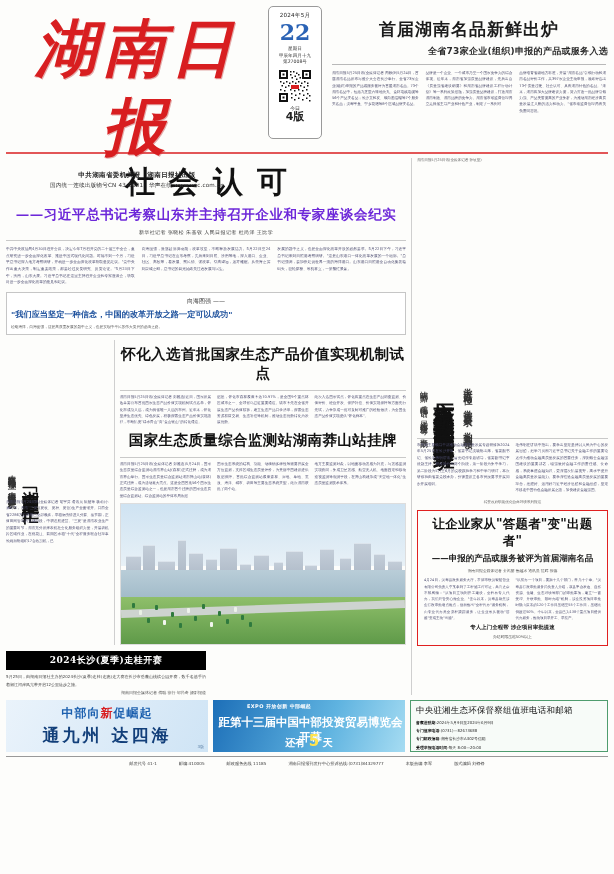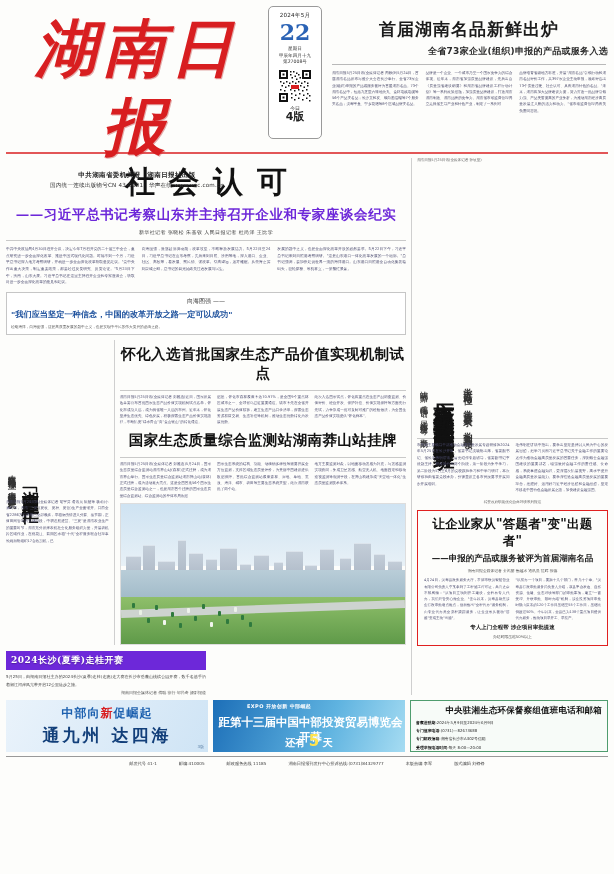--- a/index.html
+++ b/index.html
@@ -121,23 +121,24 @@
   .skyline { position:absolute; left:0; right:0; top:22%; height:34%; }
   .bldg { position:absolute; bottom:0; background:linear-gradient(#c3cdd8,#aab6c4); border-top:1px solid #dce4ec; }
   .river { position:absolute; left:0; right:0; top:47%; height:23%; background:linear-gradient(#b9cdd8,#9fb9c7); }
   .grass { position:absolute; left:0; right:0; bottom:0; height:34%; background:linear-gradient(#8fbf6a,#5f9a49); }
   .path { position:absolute; left:0; right:0; bottom:22%; height:8px; background:#cdd3cf; transform:rotate(-2deg); }
   .crowd { position:absolute; left:2%; bottom:8%; width:46%; height:24%; }
   .runner { position:absolute; width:3px; height:5px; border-radius:1px; }
 
   .cap-box { margin-top:3px; }
   .cap-title {
-    background:#6d28d9; color:#fff; font-weight:bold; font-size:9px;
+    background:#000000; color:#fff; font-weight:bold; font-size:9px;
     font-family:"DejaVu Serif",serif; padding:3px 5px; letter-spacing:.5px;
     text-shadow:0 1px 1px rgba(0,0,0,.25);
+    text-align:center;
   }
   .cap-text { font-size:4px; line-height:1.85; color:#444; margin-top:3px; text-align:justify; }
   .cap-credit { font-size:4px; color:#555; text-align:right; margin-top:2px; }
 
   
   .rcol-eyebrow { font-size:3.6px; color:#666; line-height:1.6; }
   .rc-vert { display:flex; justify-content:flex-end; direction:rtl; height:268px; margin-top:3px;}
   .rc-kicker {
     writing-mode:vertical-rl; text-orientation:upright;
     font-size:9px; color:#333; letter-spacing:2px; font-weight:bold;
@@ -176,21 +177,21 @@
   .ad1 .t2 { position:absolute; top:24px; left:0; right:0; text-align:center; font-size:17px; font-weight:bold; color:#123f7a; font-family:"DejaVu Serif",serif; letter-spacing:3px;}
   .ad1 .pg { position:absolute; right:4px; bottom:3px; font-size:4px; color:#5a7fa5; }
 
   .ad2 { width:192px; position:relative; background:linear-gradient(110deg,#1d6fb8,#5fb3e0 60%,#a6dcf2); overflow:hidden; }
   .ad2 .logo { position:absolute; top:3px; left:34px; font-size:5px; color:#fff; font-weight:bold; letter-spacing:.4px;}
   .ad2 .t1 { position:absolute; top:15px; left:3px; right:0; text-align:center; font-size:11.5px; font-weight:bold; color:#fff; font-family:"DejaVu Serif",serif;}
   .ad2 .t2 { position:absolute; top:32px; left:0; right:0; text-align:center; font-size:10px; font-weight:bold; color:#fff;}
   .ad2 .t2 b { color:#ffe34d; font-size:15px; }
 
   .ad3 { flex:1; border:1px solid #4e9c6e; background:#f7fbf8; padding:4px 5px; }
-  .ad3 .h { font-family:"DejaVu Serif",serif; font-size:8.5px; font-weight:bold; text-align:right; color:#111; letter-spacing:.2px;}
+  .ad3 .h { font-family:"DejaVu Serif",serif; font-size:8.5px; font-weight:normal; text-align:left; color:#111; letter-spacing:.2px;}
   .ad3 .l { font-size:3.9px; color:#333; margin-top:2.5px; line-height:1.5;}
   .ad3 .l b { color:#111; }
 
   .footrule { height:1px; background:#999; margin-top:4px; }
   .footer { display:flex; justify-content:center; gap:22px; font-size:4.2px; color:#444; padding:4px 0 0; }
 </style>
 </head>
 <body>
 
 <div class="page">

